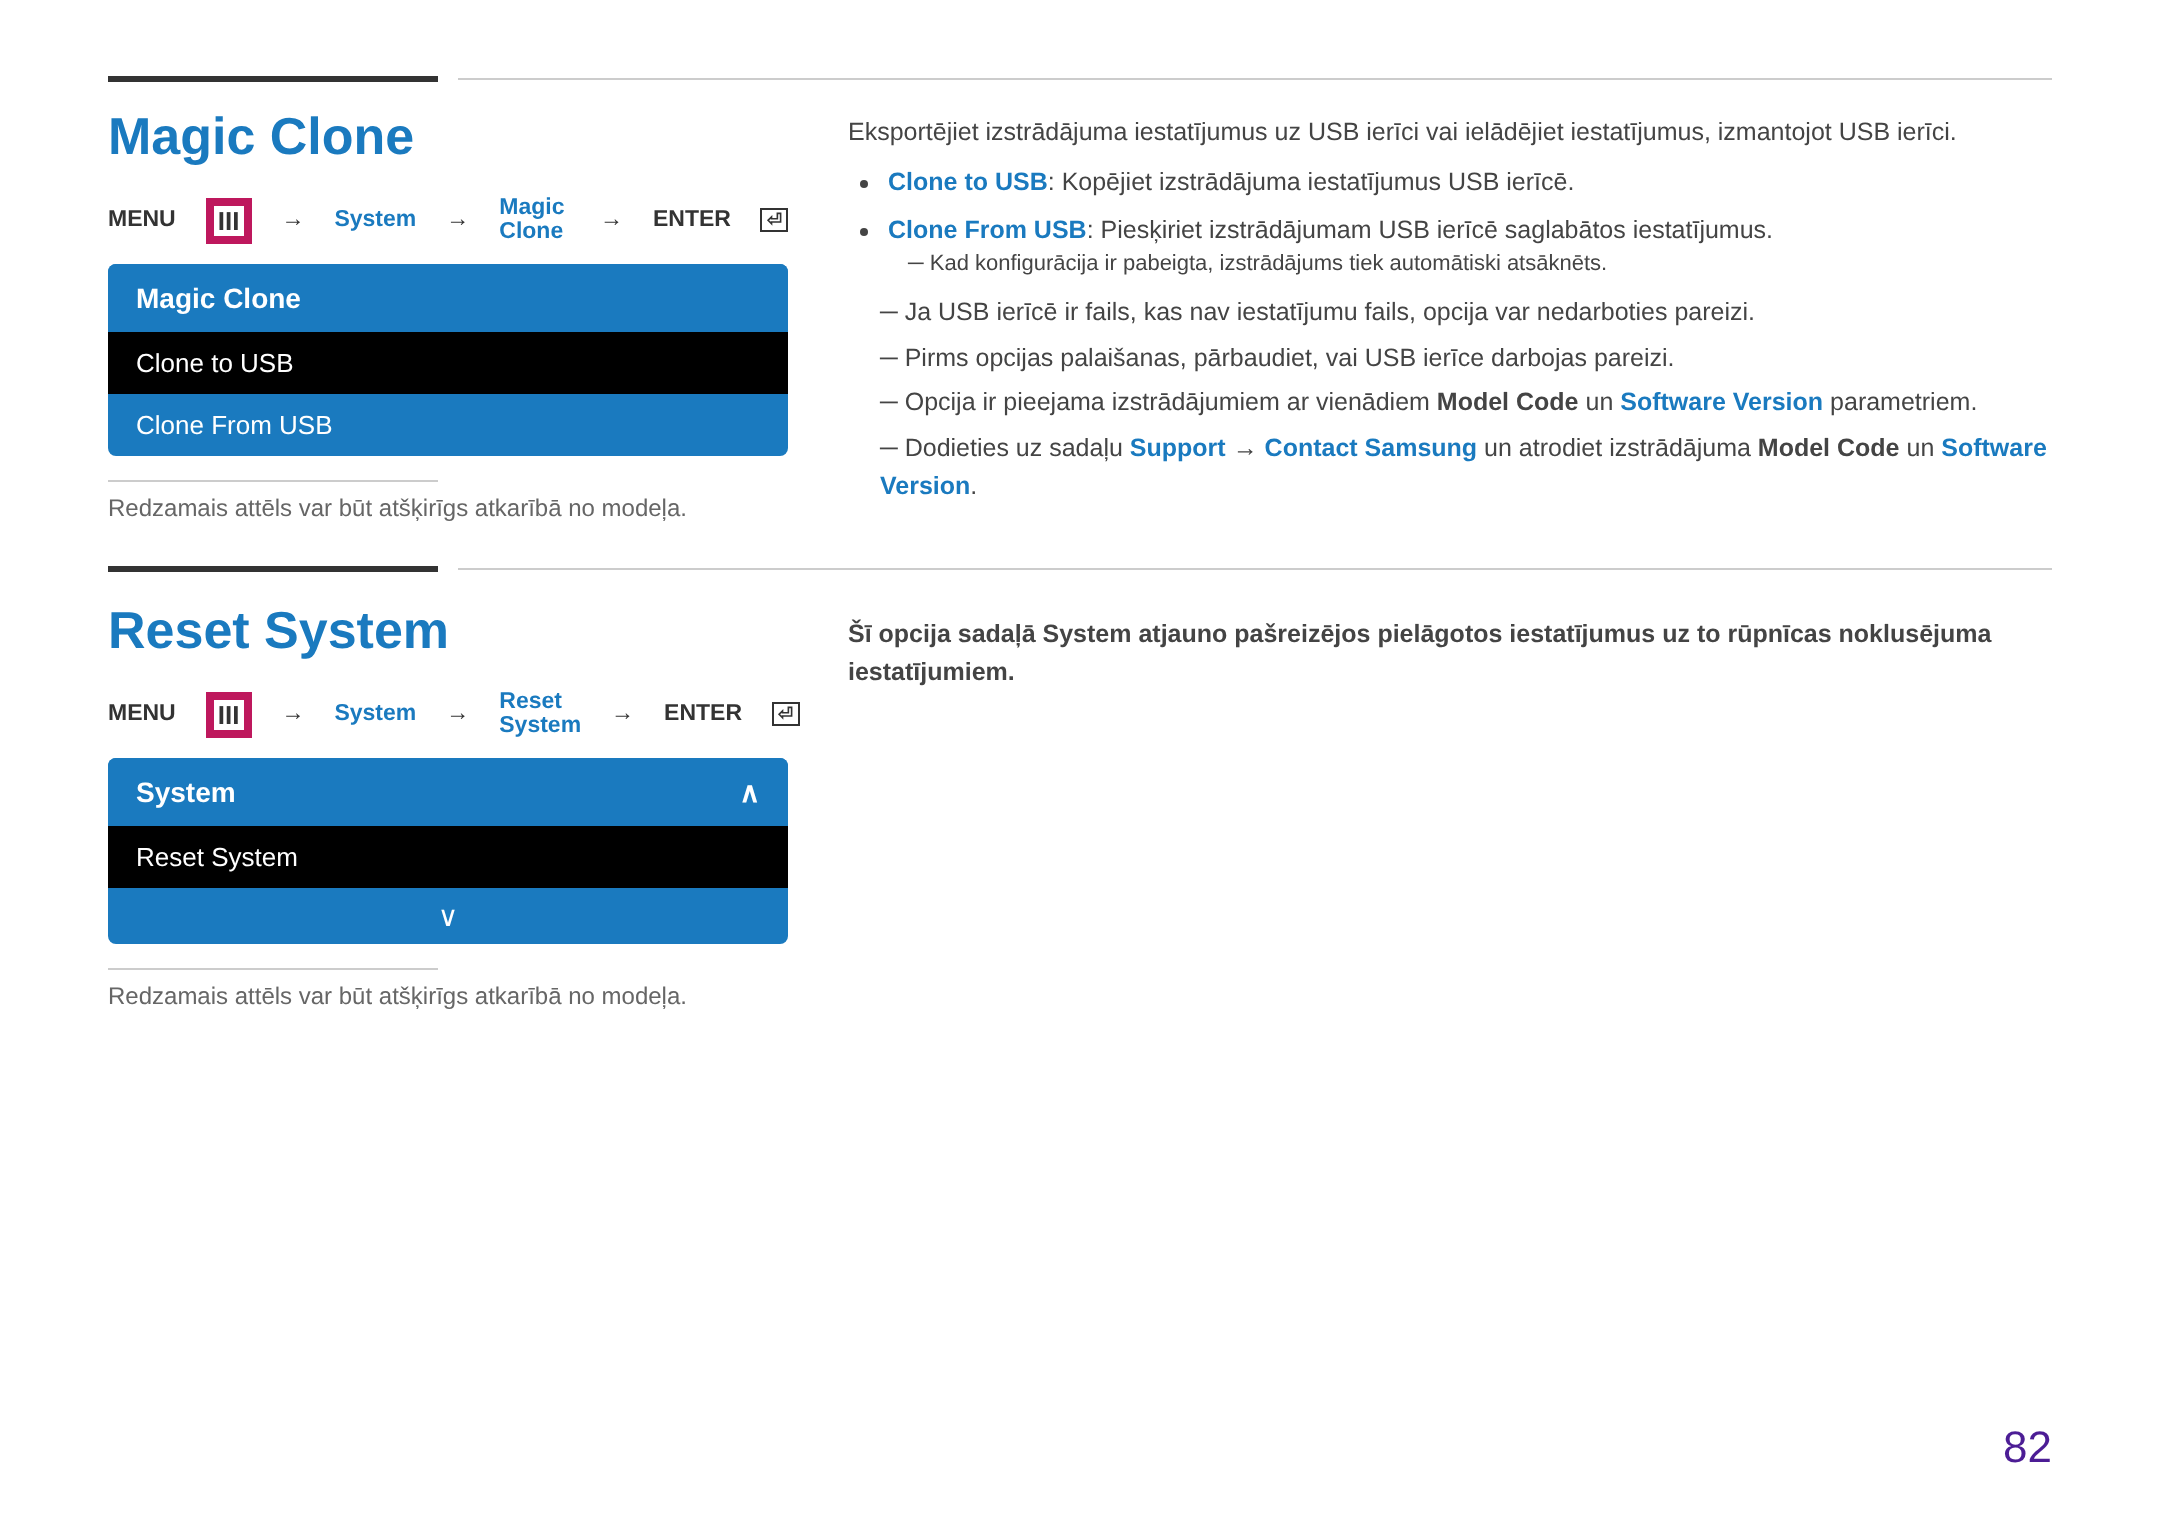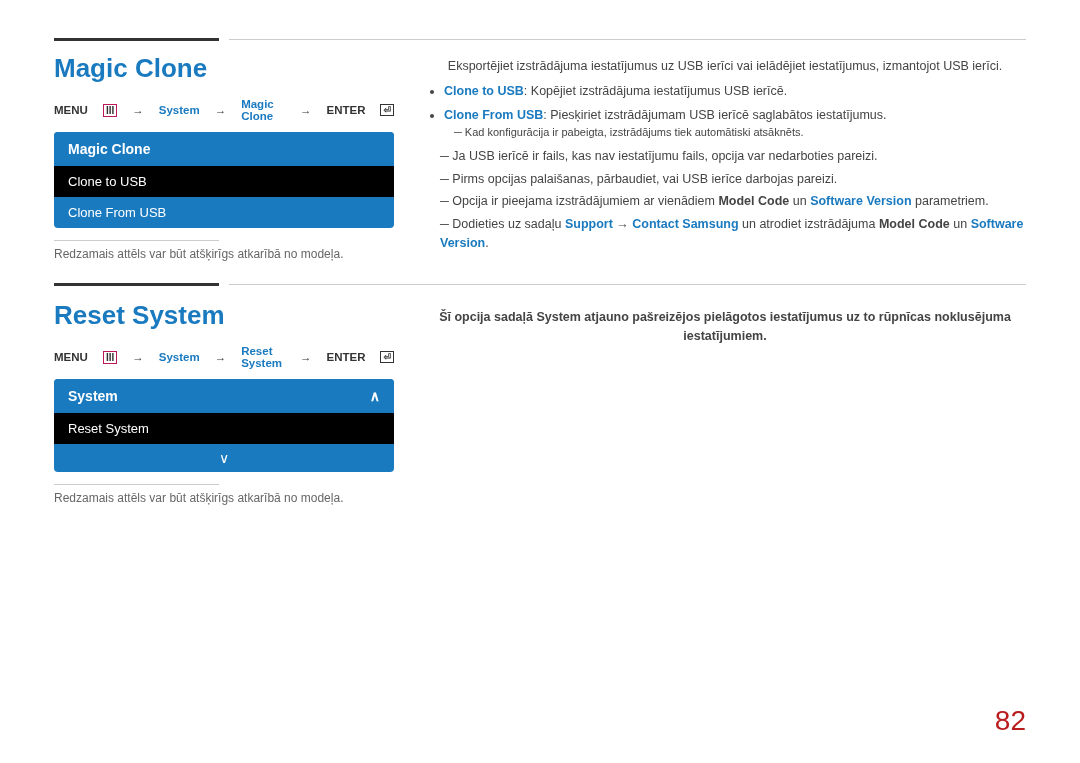--- a/index.html
+++ b/index.html
@@ -70,22 +70,22 @@
       font-size: 11.5px;
       color: #333;
       margin-bottom: 10px;
       font-weight: bold;
       display: flex;
       align-items: center;
       gap: 15px;
     }
     .menu-path .menu-icon {
       display: inline-block;
-      border: 1px solid #be185d;
-      font-size: 10px;
+      border: 4px solid #be185d;
+      font-size: 13px;
       padding: 0 2px;
       font-weight: bold;
     }
     .menu-path .blue-text {
       color: #1a7abf;
       font-weight: bold;
     }
     .menu-path .enter-icon {
       display: inline-block;
       border: 1px solid #333;
@@ -132,21 +132,20 @@
       font-size: 12px;
       color: #666;
     }
 
     
     .right-col p {
       font-size: 12.5px;
       color: #444;
       margin-bottom: 6px;
       line-height: 1.5;
-      text-align: center;
     }
     .right-col ul {
       list-style: disc;
       padding-left: 20px;
       margin-bottom: 6px;
     }
     .right-col ul li {
       font-size: 12.5px;
       color: #444;
       margin-bottom: 5px;
@@ -234,22 +233,22 @@
       padding: 6px;
       color: #fff;
       font-size: 14px;
     }
 
     
     .page-number {
       position: absolute;
       bottom: 26px;
       right: 54px;
-      font-size: 28px;
-      color: #b91c1c;
+      font-size: 22px;
+      color: #4c1d95;
     }
 
     .reset-right {
       padding-top: 8px;
       font-weight: bold;
     }
     .reset-right p {
       font-size: 12.5px;
       color: #444;
       line-height: 1.5;

